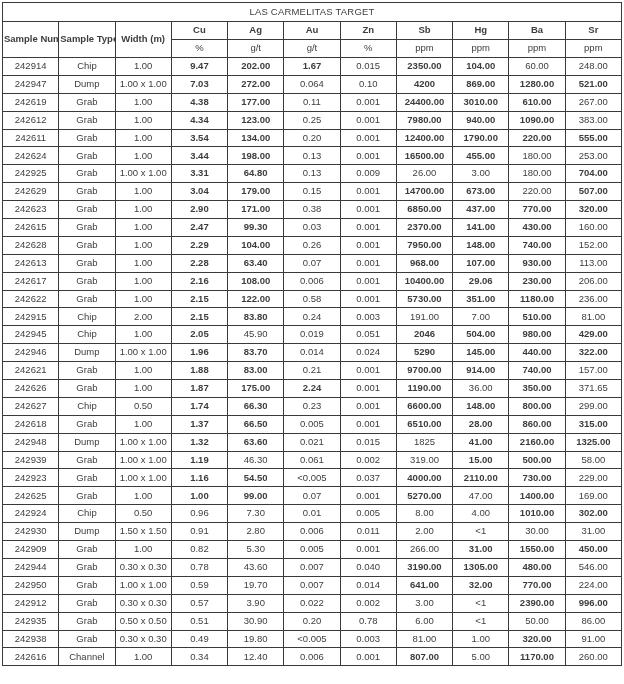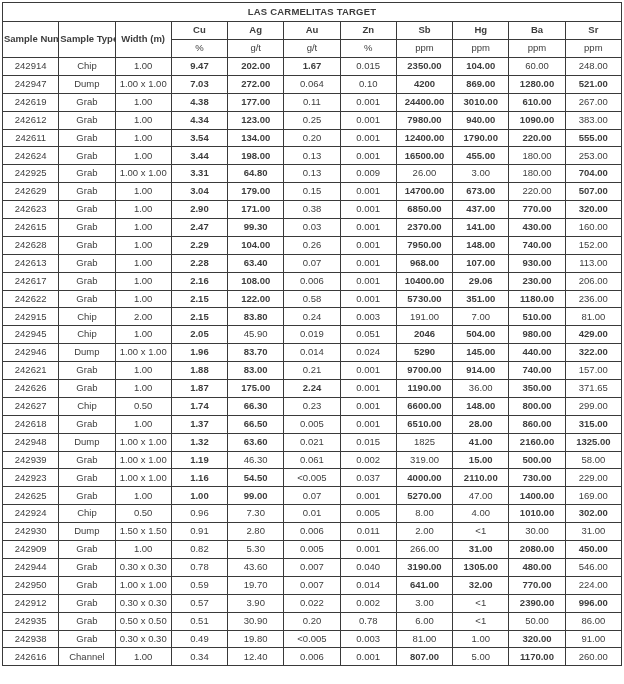--- a/index.html
+++ b/index.html
@@ -5,21 +5,21 @@
   html,body{margin:0;padding:0;background:#fff;}
   body{width:624px;height:684px;font-family:"Liberation Sans",sans-serif;-webkit-font-smoothing:antialiased;}
   .page{padding:2px;}
   table.assay{border-collapse:collapse;width:620px;table-layout:fixed;border:1.5px solid #3a3a3a;}
   table.assay th, table.assay td{
     border:1px solid #3a3a3a;
     text-align:center;vertical-align:middle;
     padding:0 1px;color:#3d3d3d;font-size:9.5px;line-height:1.12;
     overflow:hidden;white-space:nowrap;
   }
-  th.title-cell{height:18px;font-weight:bold;font-size:10px;color:#000;letter-spacing:.2px;margin-left:44px;}
+  th.title-cell{height:18px;font-weight:normal;font-size:10px;color:#000;letter-spacing:.2px;margin-left:44px;}
   th.hmerge{white-space:pre-line;font-weight:normal;height:35px;}
   tr.hrow1 th{font-weight:bold;height:17px;}
   tr.hrow2 th{font-weight:normal;height:17px;}
   tbody td{height:16.9px;}
   td.b{font-weight:bold;color:#000;}
 </style>
 </head>
 <body>
 
 <div class="page">
@@ -410,21 +410,21 @@
         <tr>
           <td>242909</td>
           <td>Grab</td>
           <td>1.00</td>
           <td>0.82</td>
           <td>5.30</td>
           <td>0.005</td>
           <td>0.001</td>
           <td>266.00</td>
           <td class="b">31.00</td>
-          <td class="b">2080.00</td>
+          <td class="b">1550.00</td>
           <td class="b">450.00</td>
         </tr>
         <tr>
           <td>242944</td>
           <td>Grab</td>
           <td>0.30 x 0.30</td>
           <td>0.78</td>
           <td>43.60</td>
           <td>0.007</td>
           <td>0.040</td>

